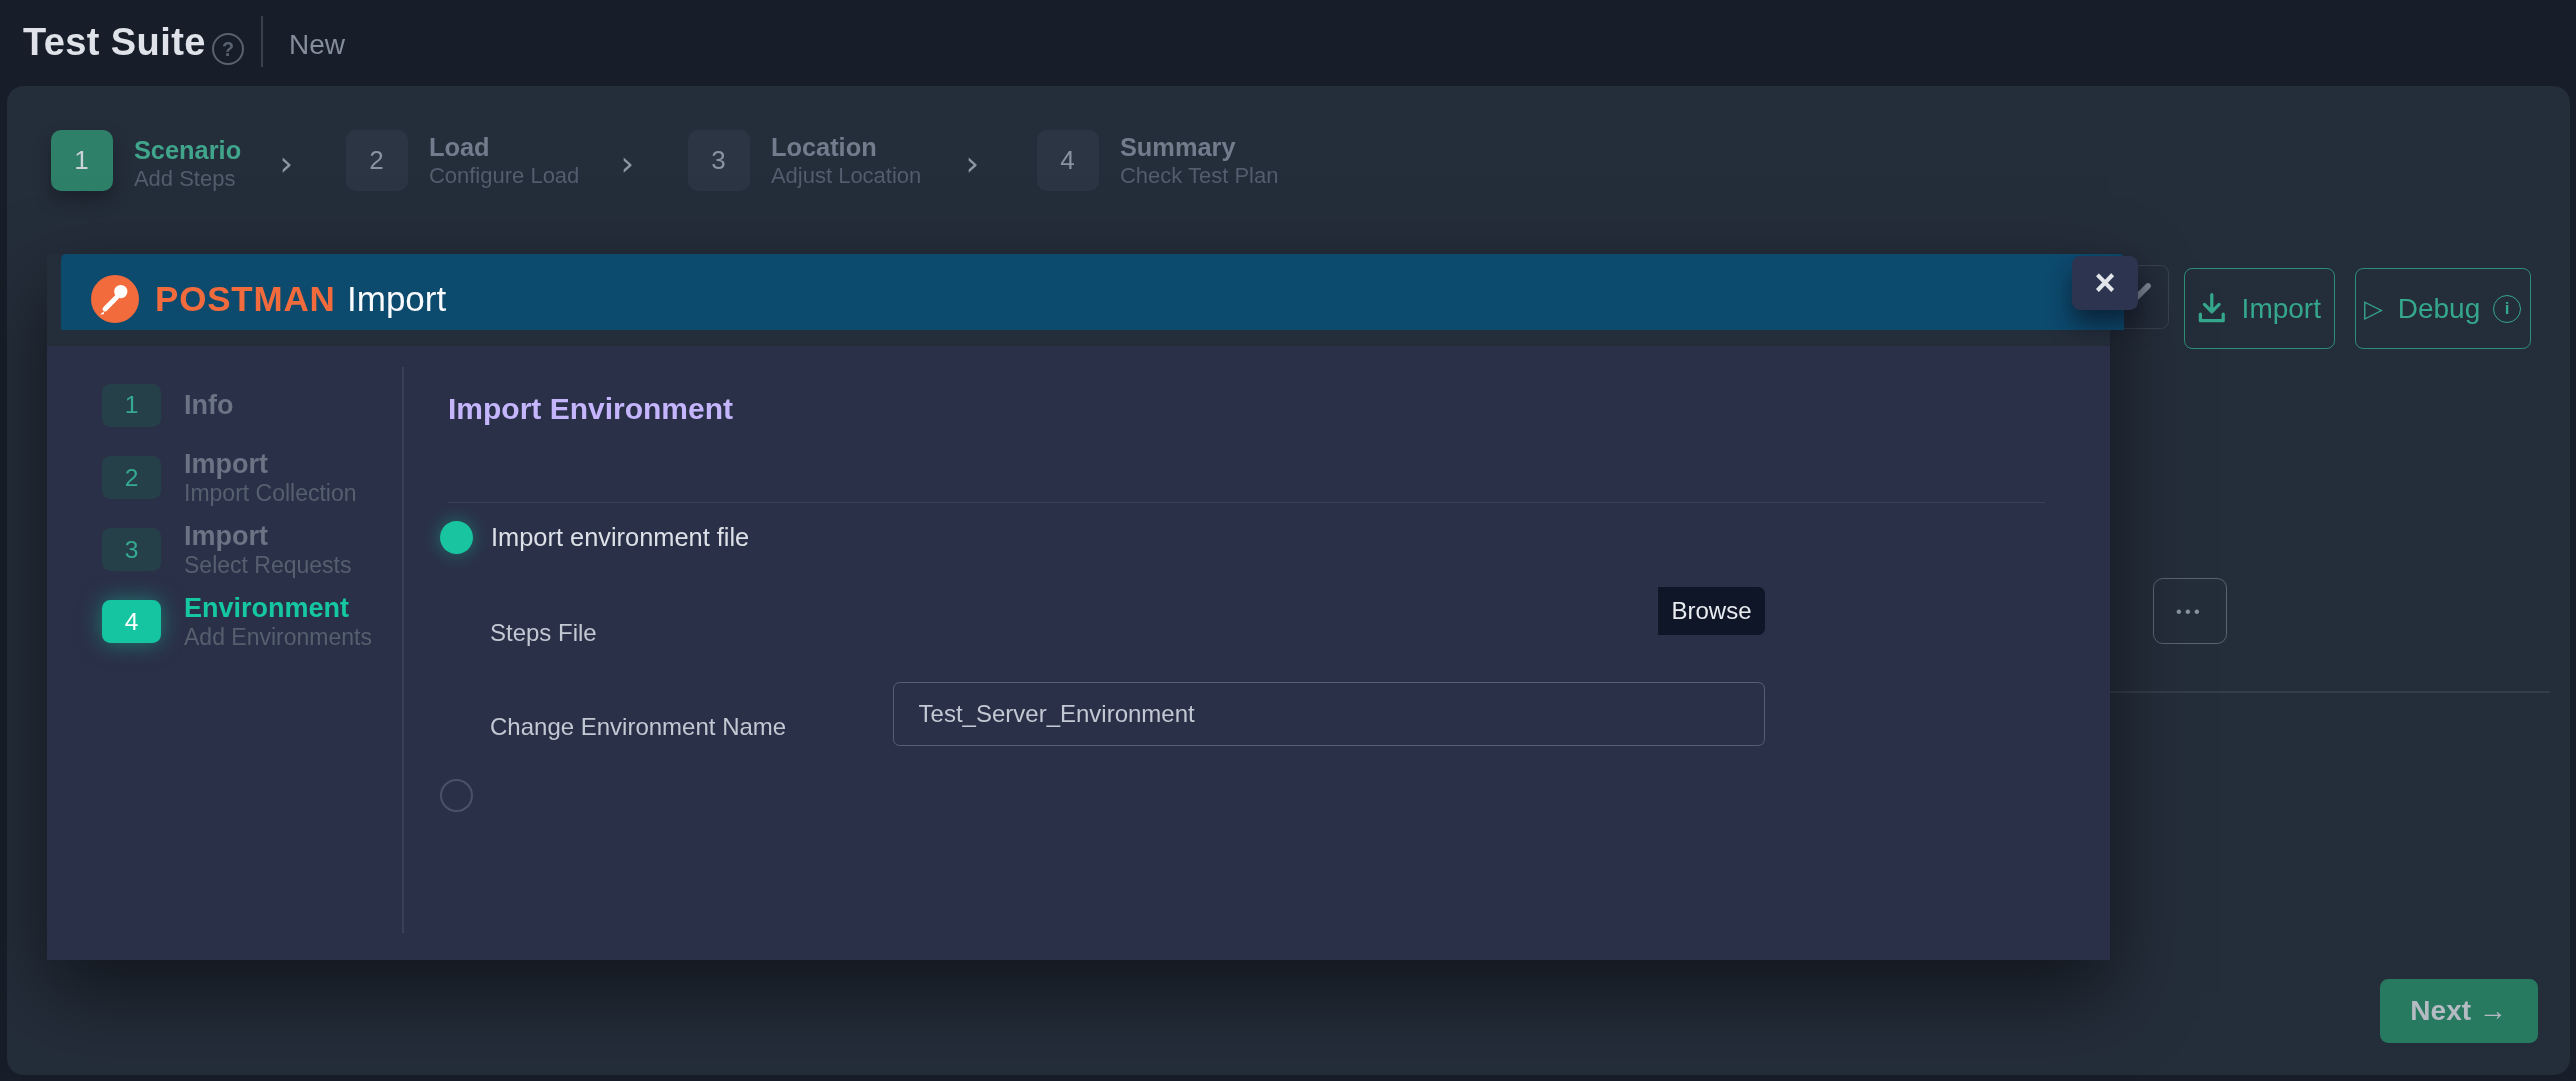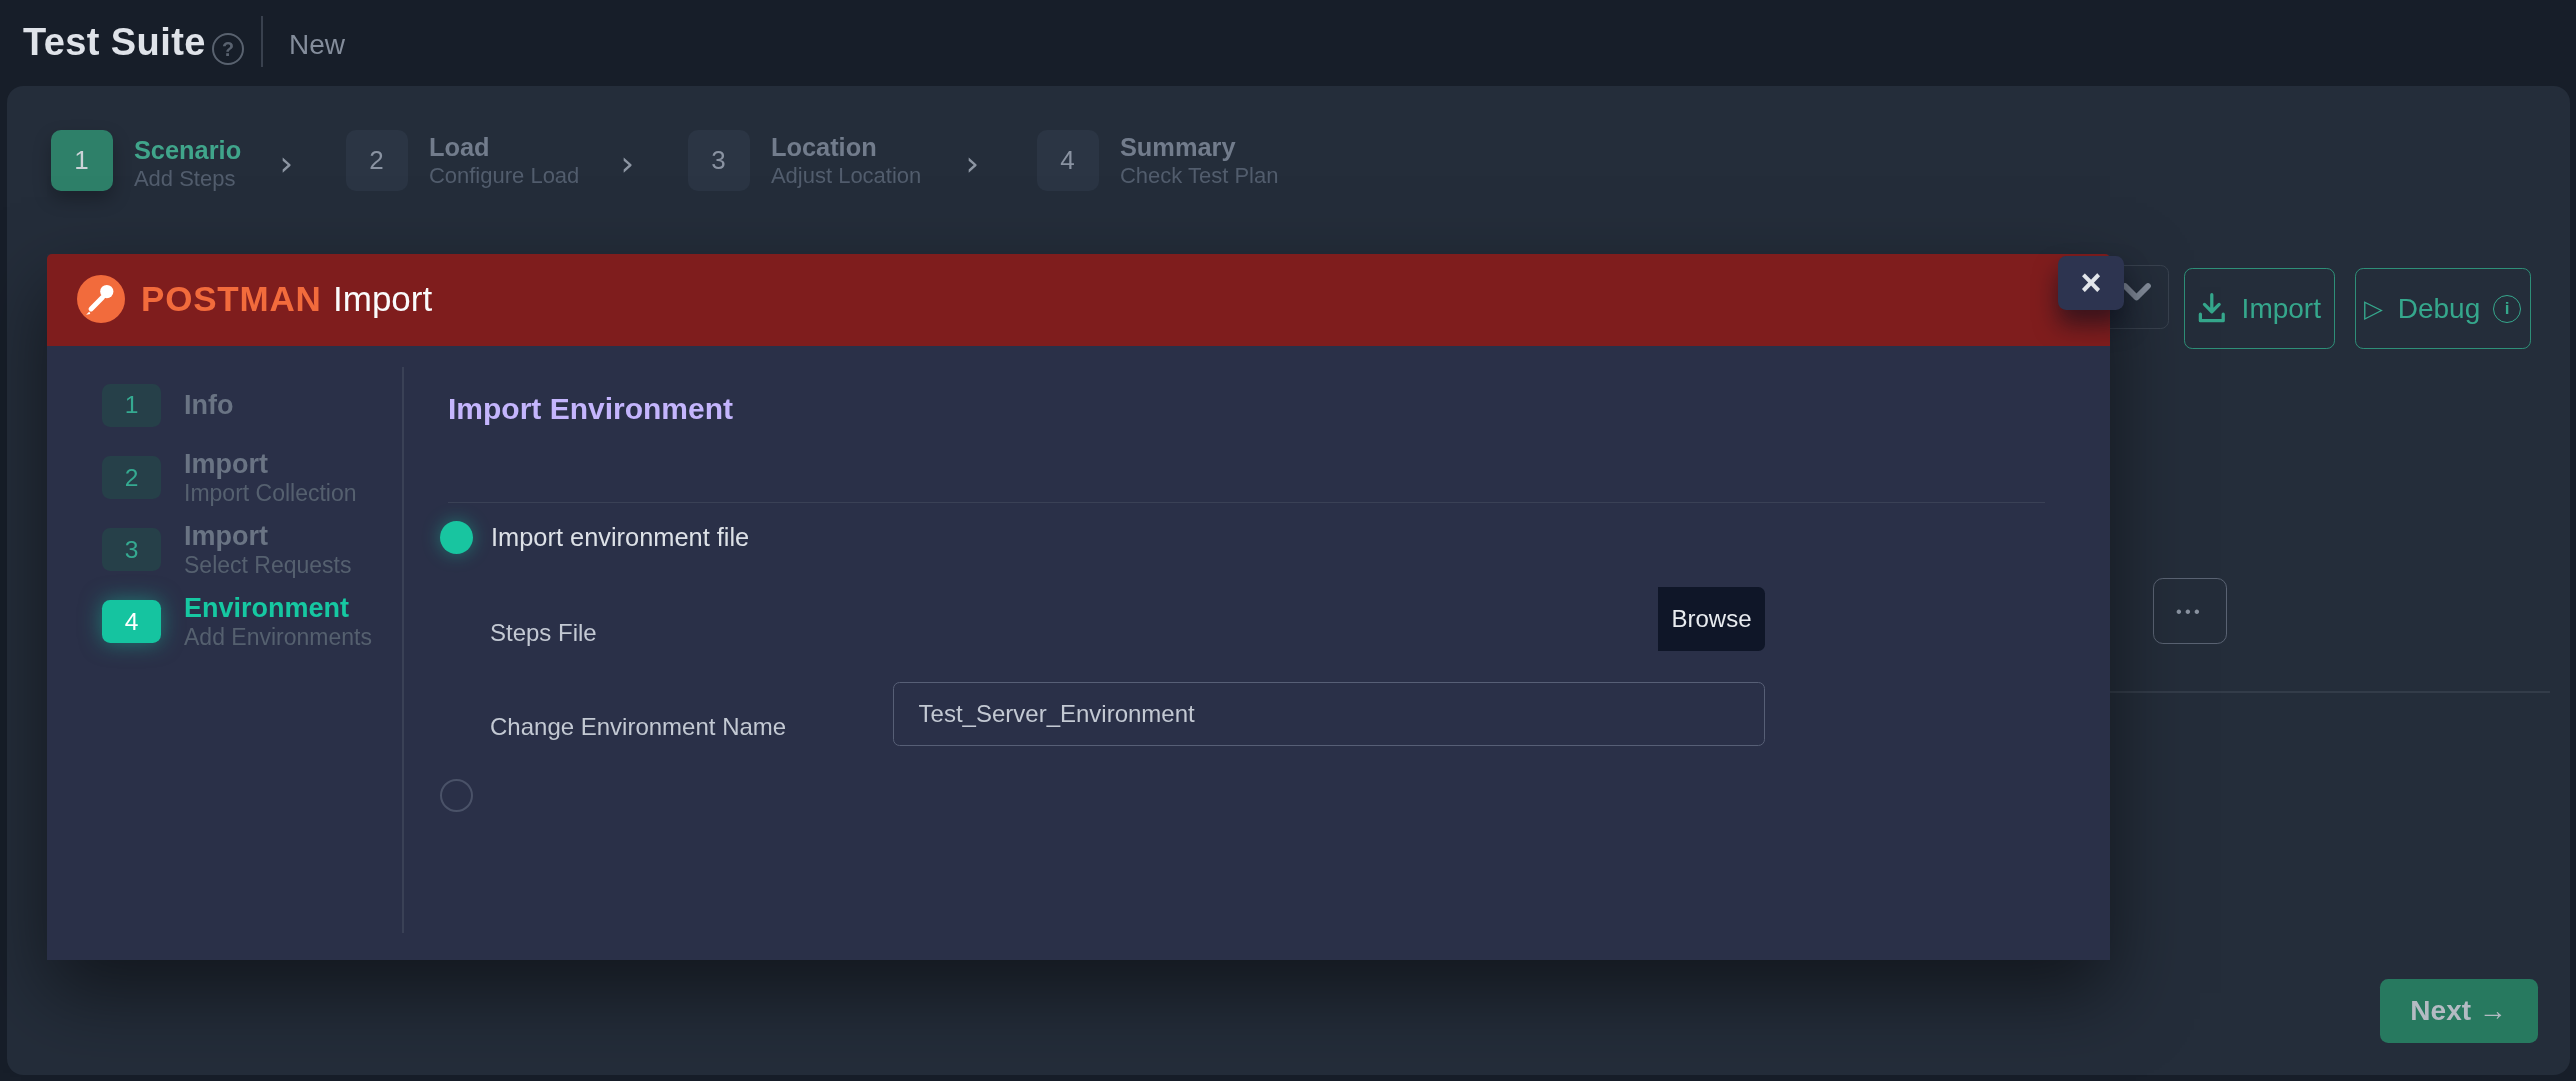--- a/index.html
+++ b/index.html
@@ -34,21 +34,21 @@
   .select-btn{position:absolute;left:2039px;top:179px;width:121px;height:62px;border:1.6px solid #39424f;border-radius:8.2px;}
   .chev-down{position:absolute;right:14.8px;top:14.8px;}
   .more-btn{position:absolute;left:2146px;top:492px;width:72px;height:64px;border:1.6px solid #5a6373;border-radius:9.9px;
     color:#8a93a1;display:flex;align-items:center;justify-content:center;font-size:16.4px;letter-spacing:3.3px;}
   .right-divider{position:absolute;left:2103px;top:605px;width:440px;height:1.6px;background:#333c49;}
   .next-btn{position:absolute;left:2373px;top:893px;width:158px;height:64px;background:#27795f;border-radius:8.2px;
     color:#b4bbc3;font-size:28px;font-weight:bold;display:flex;align-items:center;justify-content:center;}
 
   
   .modal{position:absolute;left:47px;top:254px;width:2063px;height:706px;box-shadow:0 33px 74px rgba(0,0,0,.5);}
-  .modal-header{position:absolute;left:0;top:0;width:100%;height:92px;background:#7f1d1d;border-radius:4.9px 4.9px 0 0;}
+  .modal-header{position:absolute;left:14px;top:0;width:100%;height:76px;background:#0c4a6e;border-radius:4.9px 4.9px 0 0;}
   .pm-logo{position:absolute;left:29.6px;top:21.3px;width:48px;height:48px;border-radius:50%;background:#f26b3c;}
   .pm-brand{position:absolute;left:94px;top:24.6px;font-size:35px;font-weight:bold;color:#f26b3c;letter-spacing:0.8px;}
   .pm-title{position:absolute;left:286px;top:24.6px;font-size:35px;color:#fafbfc;}
   .modal-body{position:absolute;left:0;top:92px;width:100%;height:614px;background:#2a3048;}
 
   .close-btn{position:absolute;left:2011px;top:1.6px;width:66px;height:54px;background:#2d3450;border-radius:8.2px;
     color:#e2e5ea;font-size:36px;font-weight:bold;display:flex;align-items:center;justify-content:center;
     box-shadow:0 14.8px 23px rgba(10,14,26,.6);}
 
   
@@ -71,21 +71,21 @@
   .radio-row{position:absolute;left:393px;display:flex;align-items:center;}
   .radio{width:33px;height:33px;border-radius:50%;flex:0 0 auto;}
   .radio.on{background:#18c5a0;box-shadow:0 0 18px rgba(24,197,160,.45);}
   .radio.off{background:transparent;border:2.5px solid #4a5268;box-sizing:border-box;}
   .radio-label{margin-left:18px;font-size:25.4px;color:#dde1e7;}
 
   .field-label{position:absolute;left:443px;font-size:24px;color:#c3c9d3;}
   .tinput{position:absolute;left:846px;width:872px;height:64px;border:1.6px solid #575f76;border-radius:6.6px;
     background:transparent;color:#c3c9d3;font-size:24px;padding:0 0 0 24.6px;box-sizing:border-box;outline:none;
     font-family:"Liberation Sans","DejaVu Sans",sans-serif;}
-  .browse-seg{position:absolute;left:1611px;width:107px;height:64px;background:#0f1628;border-radius:0 6.6px 6.6px 0;
+  .browse-seg{position:absolute;left:1611px;width:107px;height:48px;background:#0f1628;border-radius:0 6.6px 6.6px 0;
     color:#e8ebef;font-size:24px;display:flex;align-items:center;justify-content:center;}
 
   .icon-gap{margin-right:14.8px;display:flex;align-items:center;}
   .info-i{margin-left:13px;width:26px;height:26px;border:1.6px solid #35a78c;border-radius:50%;
     font-size:17px;display:flex;align-items:center;justify-content:center;font-weight:bold;}
 </style>
 </head>
 <body>
 
 <div id="screen">

